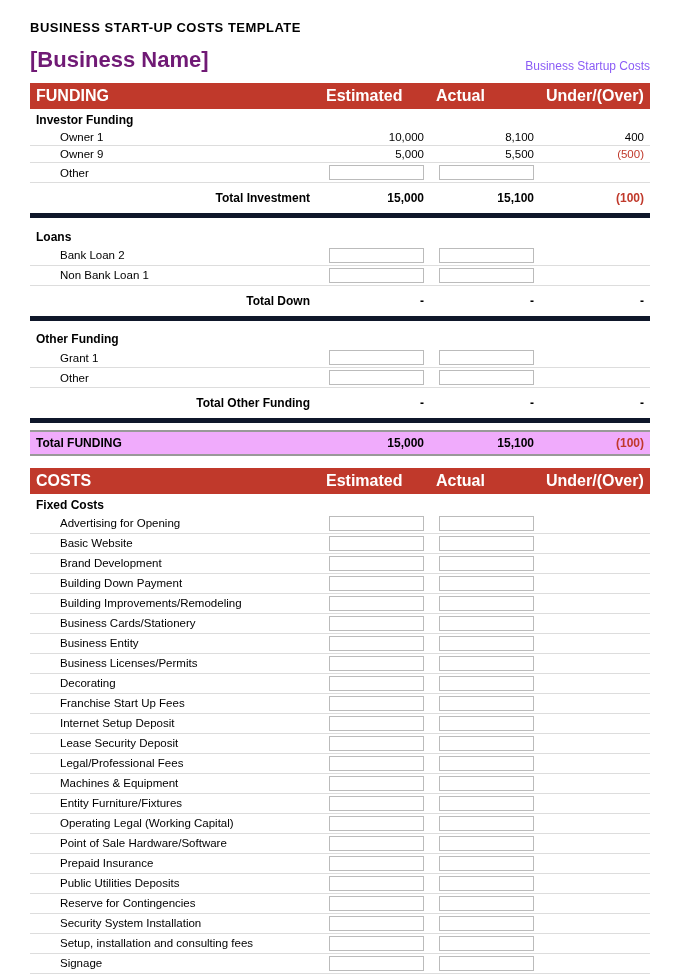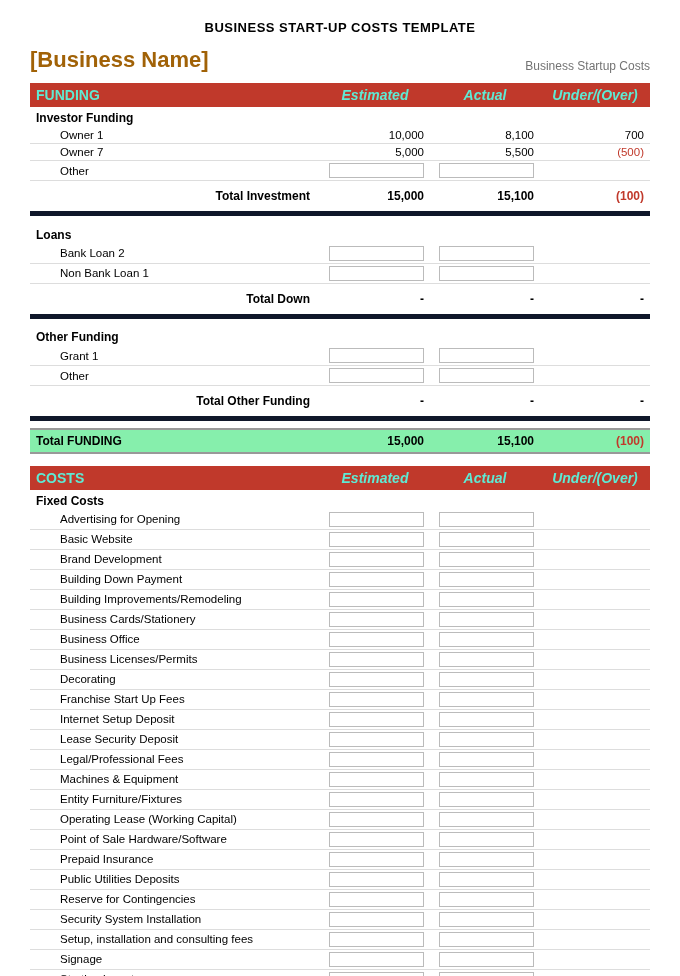--- a/index.html
+++ b/index.html
@@ -6,62 +6,61 @@
     body {
       font-family: Arial, sans-serif;
       font-size: 12px;
       background: #fff;
       color: #000;
       width: 680px;
       min-height: 976px;
       padding: 20px 30px;
     }
     .page-title {
-      text-align: center;
+      text-align: left;
       font-weight: bold;
       font-size: 13px;
       margin-bottom: 12px;
       letter-spacing: 0.5px;
     }
     .header-row {
       display: flex;
       justify-content: space-between;
       align-items: flex-end;
       margin-bottom: 10px;
     }
     .business-name {
       font-size: 22px;
       font-weight: bold;
-      color: #a16207;
+      color: #701a75;
     }
     .header-link {
-      color: #737373;
+      color: #8b5cf6;
       font-size: 12px;
       text-decoration: none;
     }
     table {
       width: 100%;
       border-collapse: collapse;
       margin-bottom: 0;
     }
     .section-header th {
       background-color: #c0392b;
-      color: #5eead4;
+      color: #ffffff;
       font-weight: bold;
       padding: 4px 6px;
-      font-size: 14px;
+      font-size: 16px;
       margin-top: 48px;
     }
     .section-header th:first-child {
       text-align: left;
     }
     .section-header th:not(:first-child) {
-      text-align: center;
+      text-align: left;
       width: 110px;
-      font-style: italic;
     }
     .group-label td {
       font-weight: bold;
       padding: 4px 6px 2px 6px;
       font-size: 12px;
     }
     .data-row td {
       padding: 2px 6px;
       font-size: 11.5px;
       border-bottom: 1px solid #ddd;
@@ -84,21 +83,21 @@
       text-align: right;
     }
     .subtotal-row .label-cell {
       text-align: right;
       padding-right: 10px;
     }
     .total-funding-row td {
       padding: 4px 6px;
       font-weight: bold;
       font-size: 12px;
-      background-color: #86efac;
+      background-color: #f0abfc;
       border-top: 2px solid #999;
       border-bottom: 2px solid #999;
     }
     .total-funding-row td:not(:first-child) {
       text-align: right;
     }
     .red-text {
       color: #c0392b;
     }
     .spacer-row td {
@@ -137,25 +136,25 @@
   </tr>
 
   <tr class="group-label">
     <td colspan="4">Investor Funding</td>
   </tr>
 
   <tr class="data-row">
     <td>Owner 1</td>
     <td>10,000</td>
     <td>8,100</td>
-    <td>700</td>
-  </tr>
-
-  <tr class="data-row">
-    <td>Owner 7</td>
+    <td>400</td>
+  </tr>
+
+  <tr class="data-row">
+    <td>Owner 9</td>
     <td>5,000</td>
     <td>5,500</td>
     <td class="red-text">(500)</td>
   </tr>
 
   <tr class="data-row">
     <td>Other</td>
     <td><span class="empty-box"></span></td>
     <td><span class="empty-box"></span></td>
     <td></td>
@@ -280,21 +279,21 @@
     <td><span class="empty-box"></span></td>
     <td></td>
   </tr>
   <tr class="data-row">
     <td>Business Cards/Stationery</td>
     <td><span class="empty-box"></span></td>
     <td><span class="empty-box"></span></td>
     <td></td>
   </tr>
   <tr class="data-row">
-    <td>Business Office</td>
+    <td>Business Entity</td>
     <td><span class="empty-box"></span></td>
     <td><span class="empty-box"></span></td>
     <td></td>
   </tr>
   <tr class="data-row">
     <td>Business Licenses/Permits</td>
     <td><span class="empty-box"></span></td>
     <td><span class="empty-box"></span></td>
     <td></td>
   </tr>
@@ -334,21 +333,21 @@
     <td><span class="empty-box"></span></td>
     <td></td>
   </tr>
   <tr class="data-row">
     <td>Entity Furniture/Fixtures</td>
     <td><span class="empty-box"></span></td>
     <td><span class="empty-box"></span></td>
     <td></td>
   </tr>
   <tr class="data-row">
-    <td>Operating Lease (Working Capital)</td>
+    <td>Operating Legal (Working Capital)</td>
     <td><span class="empty-box"></span></td>
     <td><span class="empty-box"></span></td>
     <td></td>
   </tr>
   <tr class="data-row">
     <td>Point of Sale Hardware/Software</td>
     <td><span class="empty-box"></span></td>
     <td><span class="empty-box"></span></td>
     <td></td>
   </tr>

